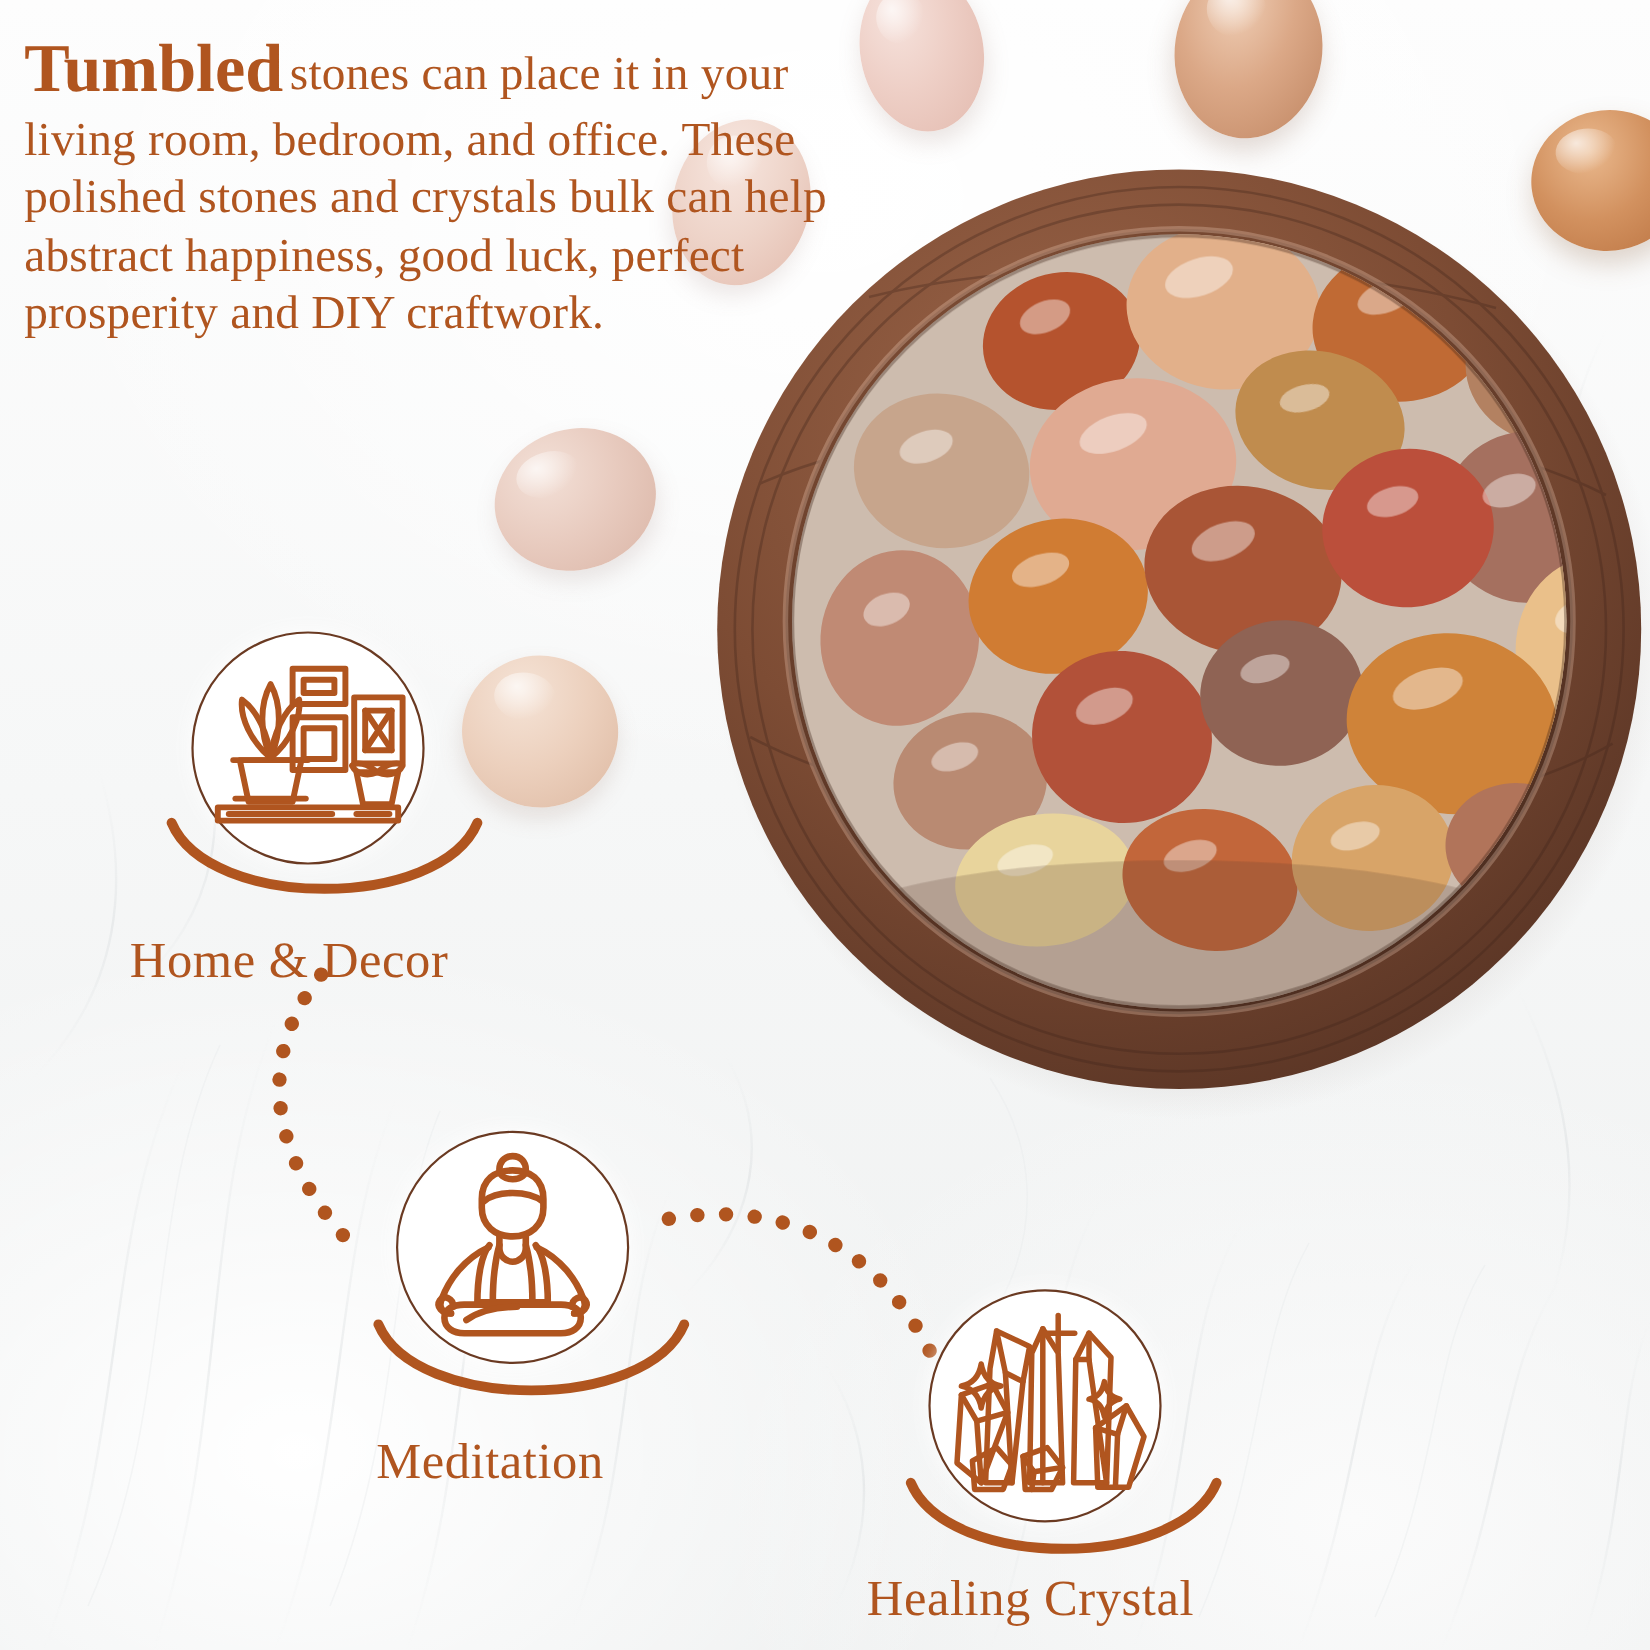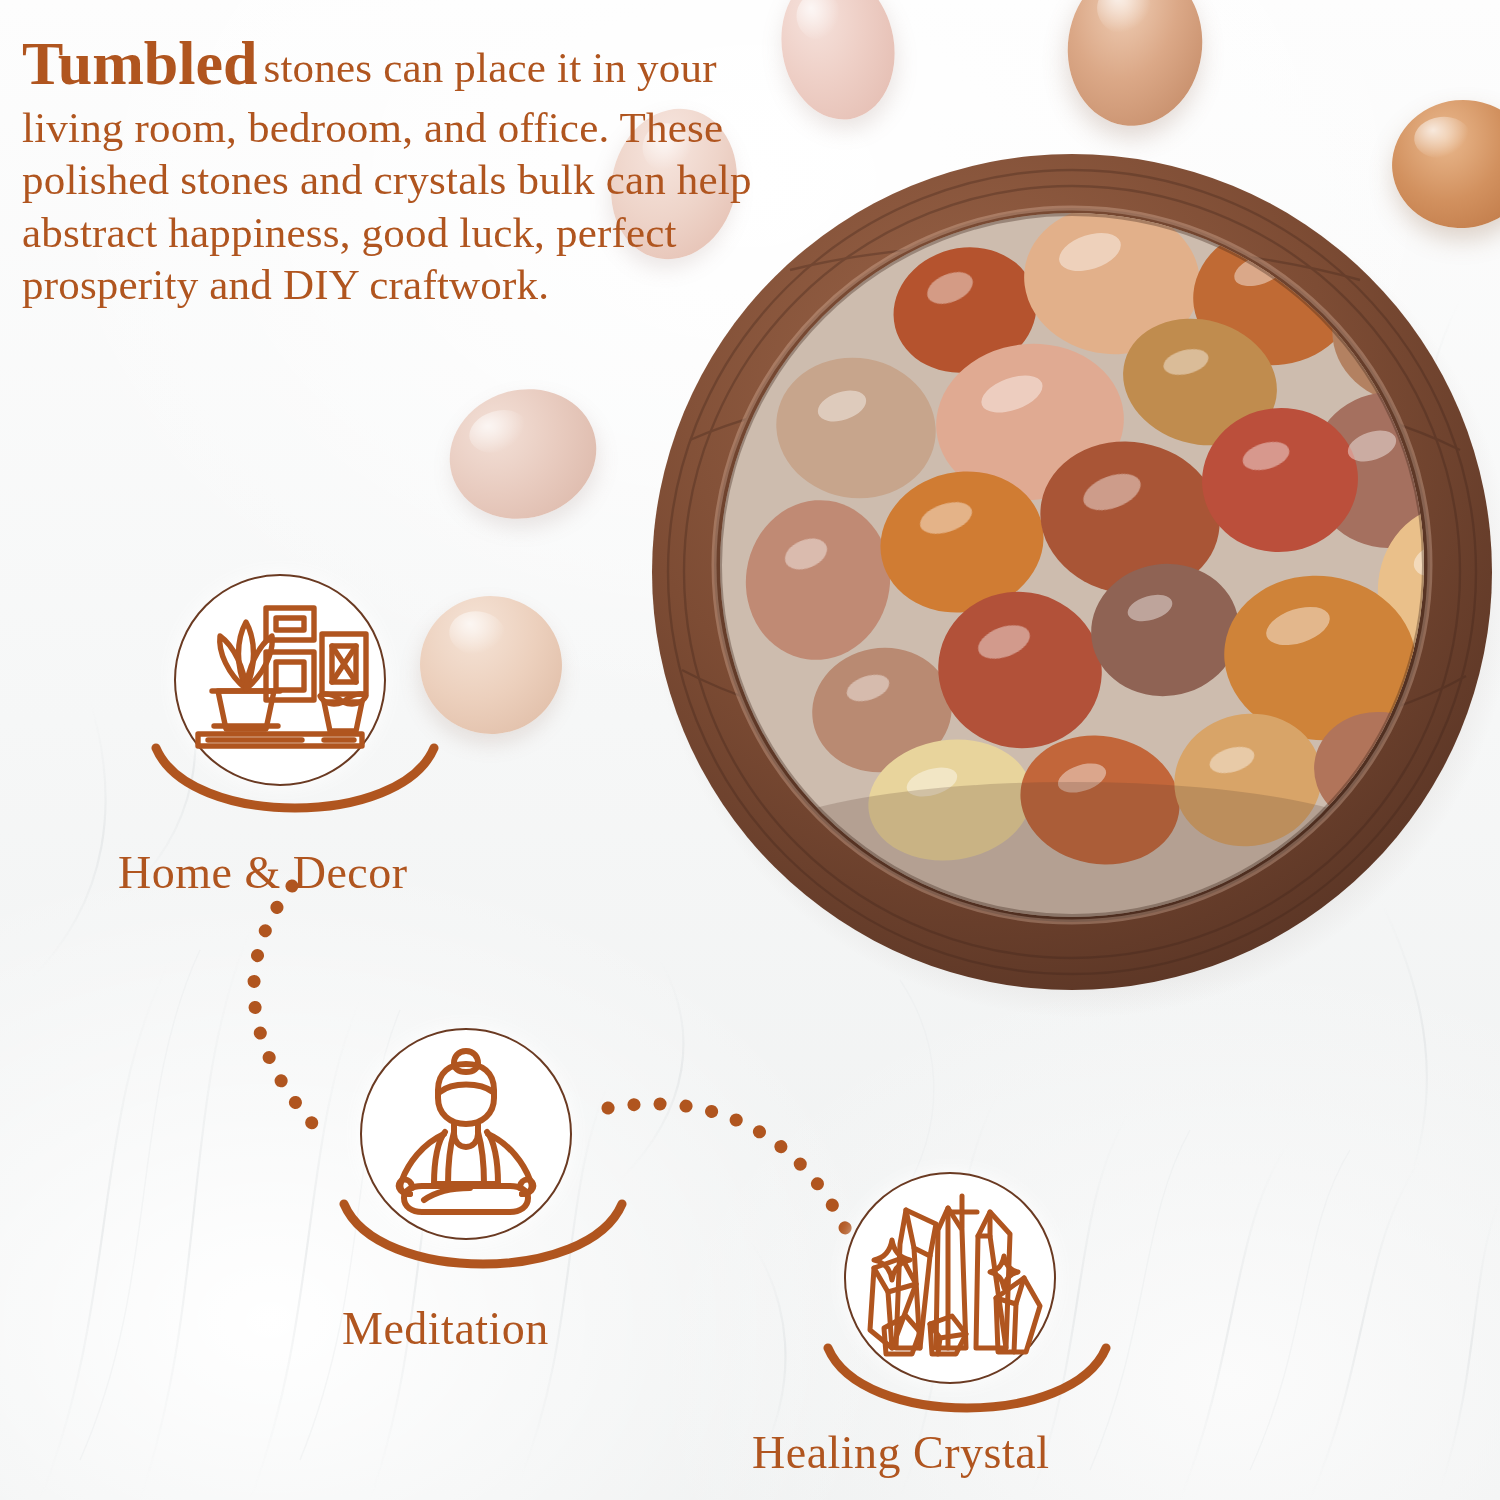--- a/index.html
+++ b/index.html
@@ -331,15 +331,15 @@
         <path d="M86 152 L96 166 L122 162"></path>
         <path d="M96 166 L94 182"></path>
 
         <path d="M48 68 C 50 80 56 86 66 88 C 56 90 50 96 48 108 C 46 96 40 90 30 88 C 40 86 46 80 48 68 Z"></path>
         <path d="M160 84 C 162 94 166 98 174 100 C 166 102 162 106 160 116 C 158 106 154 102 146 100 C 154 98 158 94 160 84 Z"></path>
         <path d="M118 24 L118 56"></path>
         <path d="M103 40 L133 40"></path>
       </g>
     </svg>
   </div>
-  <div class="badge-label" style="left:752px;top:1426px;">Healing Crystal</div>
+  <div class="badge-label" style="left:788px;top:1426px;">Healing Crystal</div>
 
 </div>
 
 </body></html>

